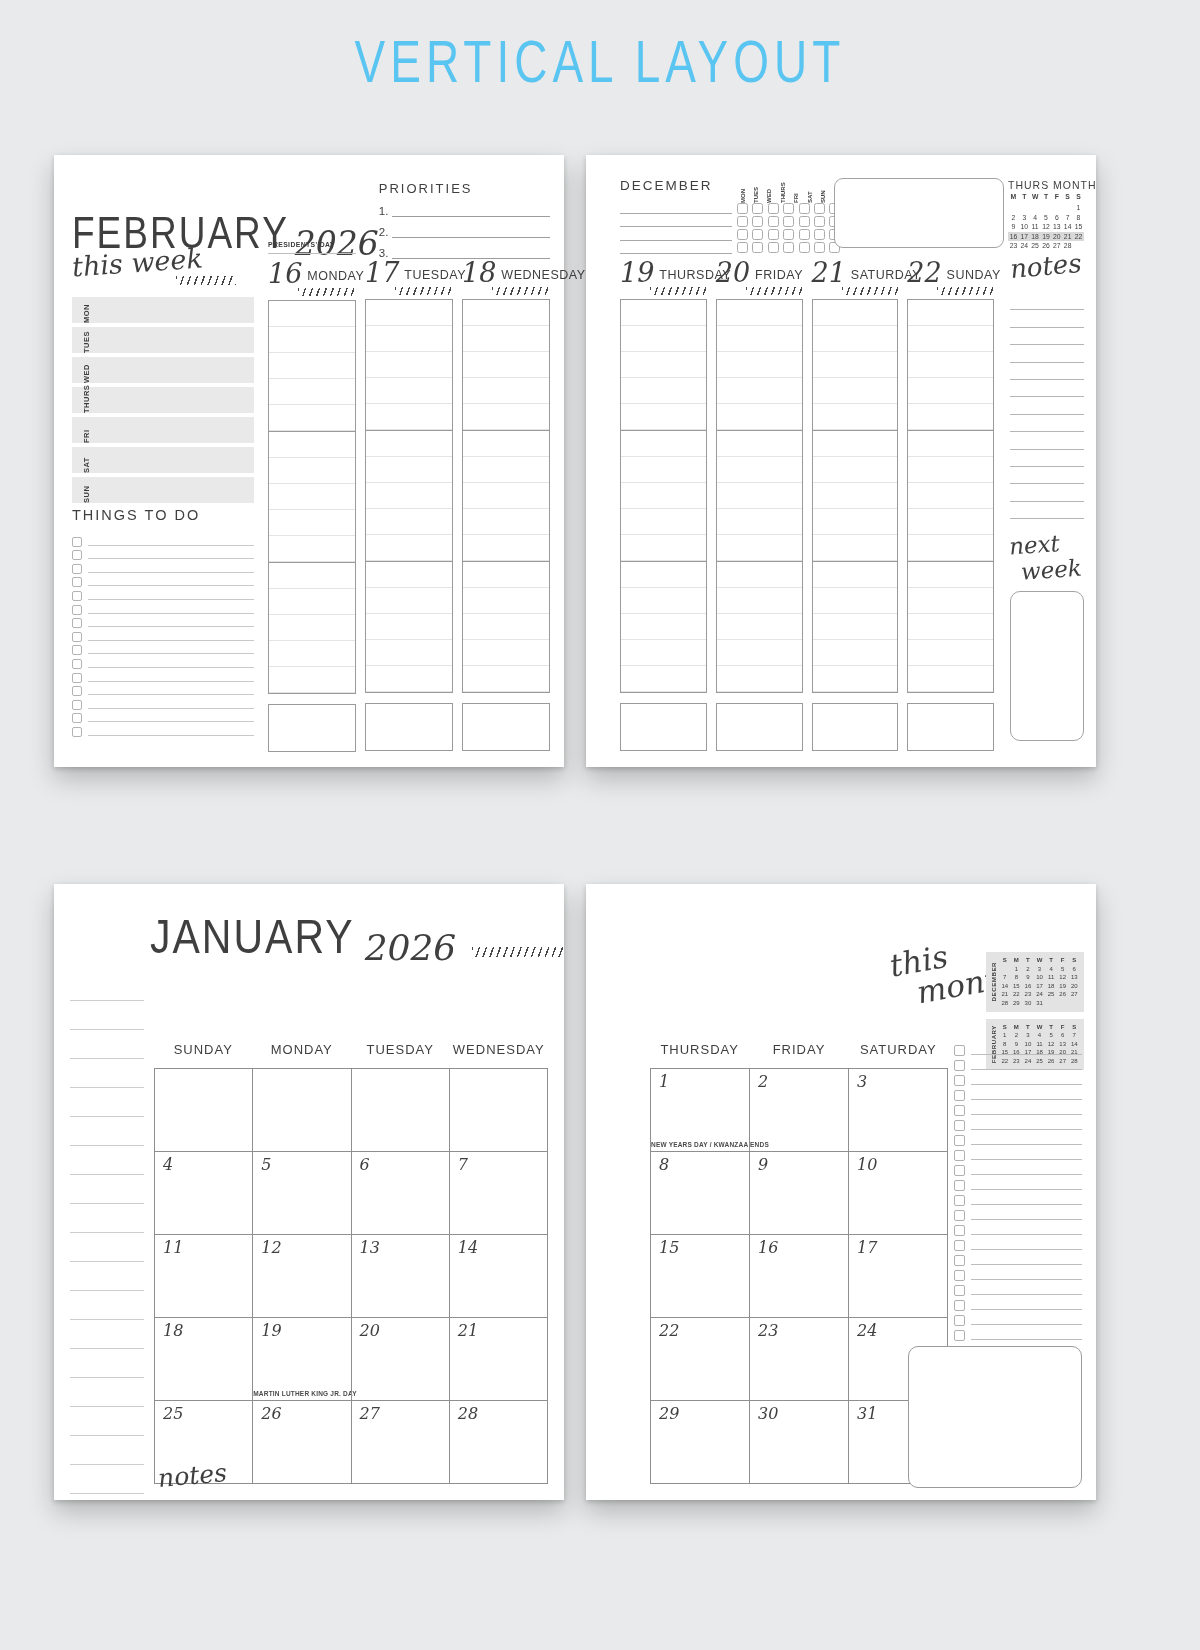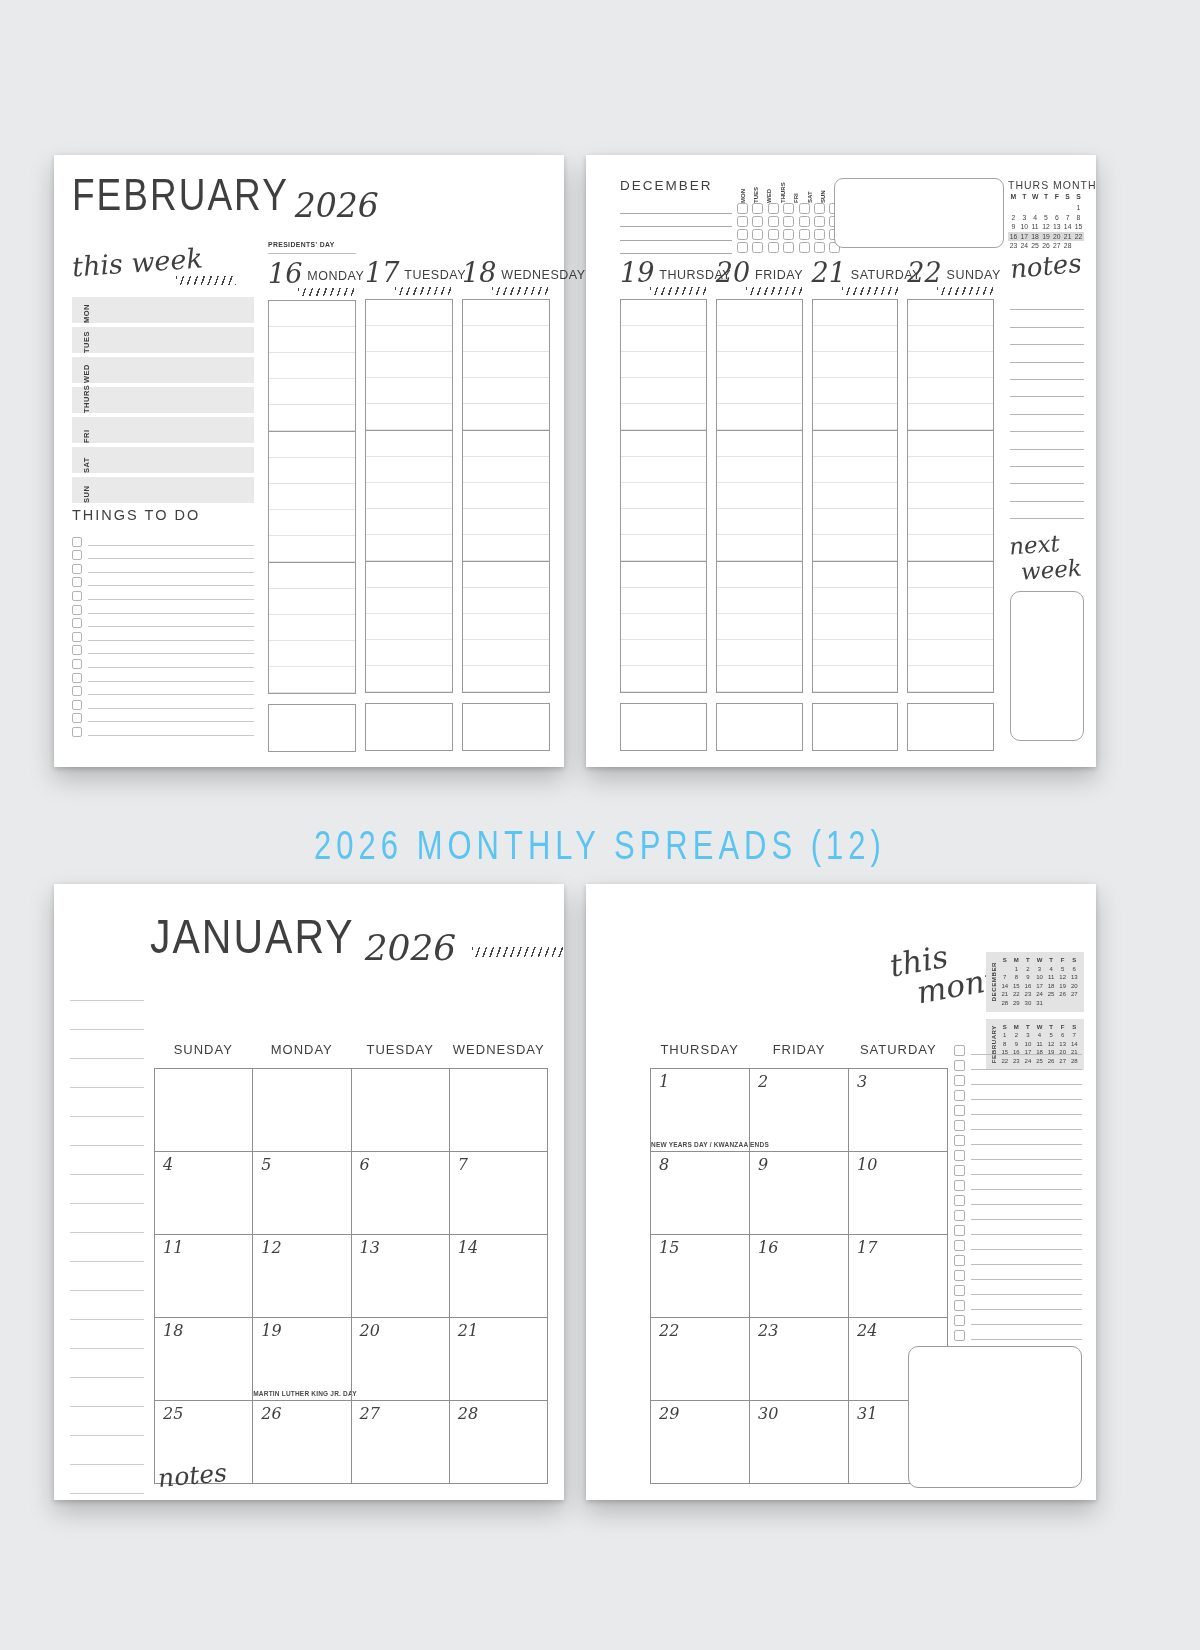--- a/index.html
+++ b/index.html
@@ -128,26 +128,46 @@
   .m-checklist .check-row { height:15px; }
   .m-checklist .cbx { width:9px; height:9px; border-color:#b0b0b0; }
   .m-checklist .check-line { border-color:#bdbdbd; }
   .m-box { position:absolute; right:14px; width:172px; height:140px; top:462px; border:1px solid #9a9a9a; border-radius:10px; background:#fff; }
 </style>
 </head>
 <body>
 
 <div class="canvas">
 
+  <div class="hero-title big-title">
+    <span class="tall">VERTICAL LAYOUT</span>
+  </div>
 
   <div class="page wpage" id="weekly-left">
     <div class="wl-header">
       <div class="month-title">
         <span class="month-big">FEBRUARY</span>
         <span class="script year-script">2026</span>
+      </div>
+      <div class="priorities">
+        <div class="pri-label">PRIORITIES</div>
+        <div>
+            <div class="pri-row">
+              <span>1.</span>
+              <span class="pline"></span>
+            </div>
+            <div class="pri-row">
+              <span>2.</span>
+              <span class="pline"></span>
+            </div>
+            <div class="pri-row">
+              <span>3.</span>
+              <span class="pline"></span>
+            </div>
+          </div>
       </div>
     </div>
     <div class="script this-week">this week</div>
     <div class="hatch tw-hatch"></div>
     <div class="wl-sidebar">
       <div>
           <div class="week-row">
             <span class="vert">MON</span>
           </div>
           <div class="week-row">
@@ -488,23 +508,20 @@
           <div class="line"></div>
         </div>
       <div class="script next-week">
         <div>next</div>
         <div class="l2">week</div>
       </div>
       <div class="nw-box"></div>
     </div>
   </div>
 
-  <div class="hero-title monthly-title">
-    <span class="tall">2026 MONTHLY SPREADS (12)</span>
-  </div>
 
   <div class="page mpage" id="monthly-left">
     <div class="margin-lines">
         <div class="line"></div>
         <div class="line"></div>
         <div class="line"></div>
         <div class="line"></div>
         <div class="line"></div>
         <div class="line"></div>
         <div class="line"></div>

